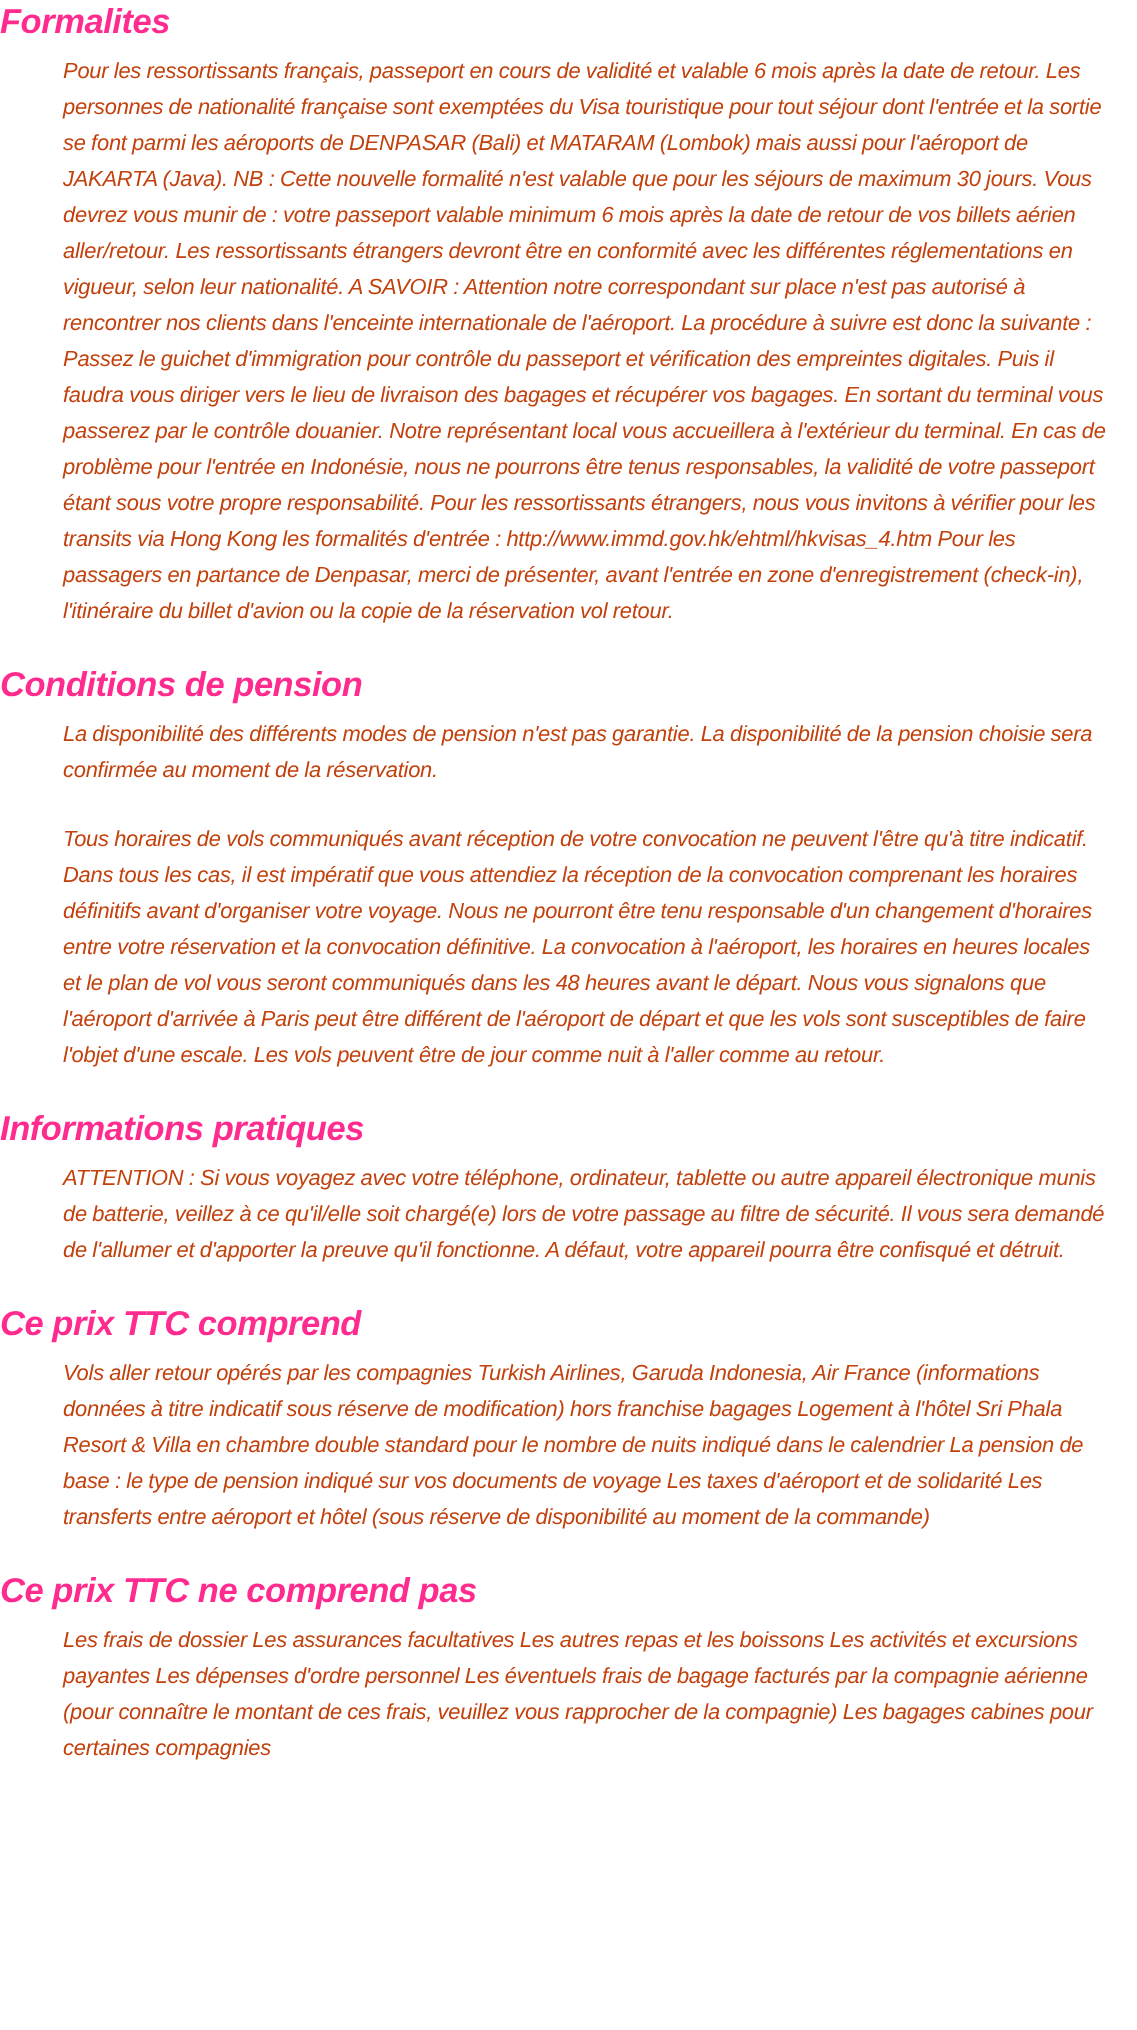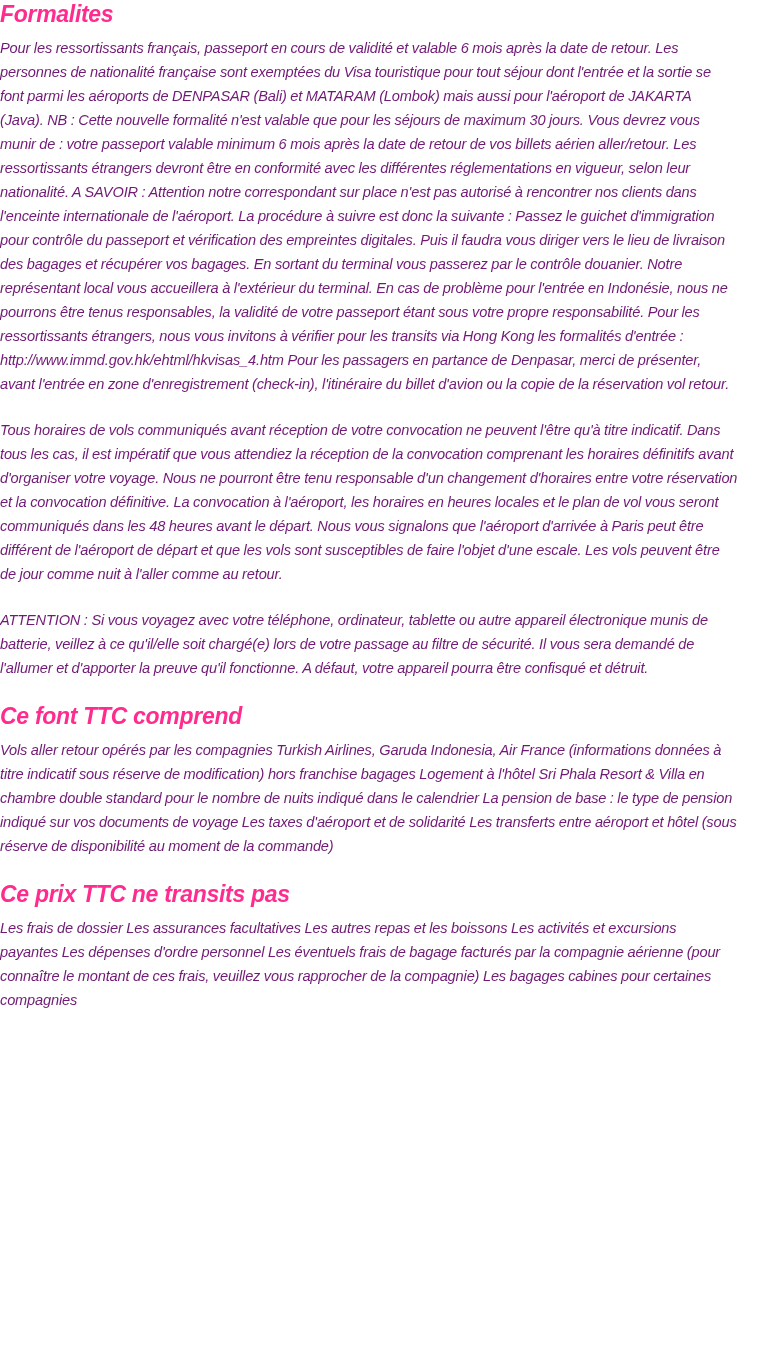--- a/index.html
+++ b/index.html
@@ -29,53 +29,57 @@
       line-height: 28px;
       color: #ff2b8f;
       margin: 0 0 8px 0;
       letter-spacing: -0.3px;
     }
     .section-body {
       font-family: "Liberation Sans", sans-serif;
       font-style: italic;
       font-size: 14.6px;
       line-height: 24px;
-      color: #701a75;
+      color: #c2410c;
       margin: 0;
       letter-spacing: -0.15px;
       word-spacing: -0.3px;
+      padding-left: 42px;
     }
   </style>
 </head>
 <body>
 
 <div class="page">
 
   <section class="section">
     <h2 class="section-title">Formalites</h2>
     <p class="section-body">Pour les ressortissants français, passeport en cours de validité et valable 6 mois après la date de retour. Les personnes de nationalité française sont exemptées du Visa touristique pour tout séjour dont l'entrée et la sortie se font parmi les aéroports de DENPASAR (Bali) et MATARAM (Lombok) mais aussi pour l'aéroport de JAKARTA (Java). NB : Cette nouvelle formalité n'est valable que pour les séjours de maximum 30 jours. Vous devrez vous munir de : votre passeport valable minimum 6 mois après la date de retour de vos billets aérien aller/retour. Les ressortissants étrangers devront être en conformité avec les différentes réglementations en vigueur, selon leur nationalité. A SAVOIR : Attention notre correspondant sur place n'est pas autorisé à rencontrer nos clients dans l'enceinte internationale de l'aéroport. La procédure à suivre est donc la suivante : Passez le guichet d'immigration pour contrôle du passeport et vérification des empreintes digitales. Puis il faudra vous diriger vers le lieu de livraison des bagages et récupérer vos bagages. En sortant du terminal vous passerez par le contrôle douanier. Notre représentant local vous accueillera à l'extérieur du terminal. En cas de problème pour l'entrée en Indonésie, nous ne pourrons être tenus responsables, la validité de votre passeport étant sous votre propre responsabilité. Pour les ressortissants étrangers, nous vous invitons à vérifier pour les transits via Hong Kong les formalités d'entrée : http://www.immd.gov.hk/ehtml/hkvisas_4.htm Pour les passagers en partance de Denpasar, merci de présenter, avant l'entrée en zone d'enregistrement (check-in), l'itinéraire du billet d'avion ou la copie de la réservation vol retour.</p>
   </section>
 
   <section class="section">
+    <h2 class="section-title">Conditions de pension</h2>
+    <p class="section-body">La disponibilité des différents modes de pension n'est pas garantie. La disponibilité de la pension choisie sera confirmée au moment de la réservation.</p>
   </section>
 
   <section class="section">
   </section>
 
   <section class="section">
     <p class="section-body">Tous horaires de vols communiqués avant réception de votre convocation ne peuvent l'être qu'à titre indicatif. Dans tous les cas, il est impératif que vous attendiez la réception de la convocation comprenant les horaires définitifs avant d'organiser votre voyage. Nous ne pourront être tenu responsable d'un changement d'horaires entre votre réservation et la convocation définitive. La convocation à l'aéroport, les horaires en heures locales et le plan de vol vous seront communiqués dans les 48 heures avant le départ. Nous vous signalons que l'aéroport d'arrivée à Paris peut être différent de l'aéroport de départ et que les vols sont susceptibles de faire l'objet d'une escale. Les vols peuvent être de jour comme nuit à l'aller comme au retour.</p>
   </section>
 
   <section class="section">
+    <h2 class="section-title">Informations pratiques</h2>
     <p class="section-body">ATTENTION : Si vous voyagez avec votre téléphone, ordinateur, tablette ou autre appareil électronique munis de batterie, veillez à ce qu'il/elle soit chargé(e) lors de votre passage au filtre de sécurité. Il vous sera demandé de l'allumer et d'apporter la preuve qu'il fonctionne. A défaut, votre appareil pourra être confisqué et détruit.</p>
   </section>
 
   <section class="section">
-    <h2 class="section-title">Ce font TTC comprend</h2>
+    <h2 class="section-title">Ce prix TTC comprend</h2>
     <p class="section-body">Vols aller retour opérés par les compagnies Turkish Airlines, Garuda Indonesia, Air France (informations données à titre indicatif sous réserve de modification) hors franchise bagages Logement à l'hôtel Sri Phala Resort &amp; Villa en chambre double standard pour le nombre de nuits indiqué dans le calendrier La pension de base : le type de pension indiqué sur vos documents de voyage Les taxes d'aéroport et de solidarité Les transferts entre aéroport et hôtel (sous réserve de disponibilité au moment de la commande)</p>
   </section>
 
   <section class="section">
-    <h2 class="section-title">Ce prix TTC ne transits pas</h2>
+    <h2 class="section-title">Ce prix TTC ne comprend pas</h2>
     <p class="section-body">Les frais de dossier Les assurances facultatives Les autres repas et les boissons Les activités et excursions payantes Les dépenses d'ordre personnel Les éventuels frais de bagage facturés par la compagnie aérienne (pour connaître le montant de ces frais, veuillez vous rapprocher de la compagnie) Les bagages cabines pour certaines compagnies</p>
   </section>
 
 </div>
 
 </body></html>

